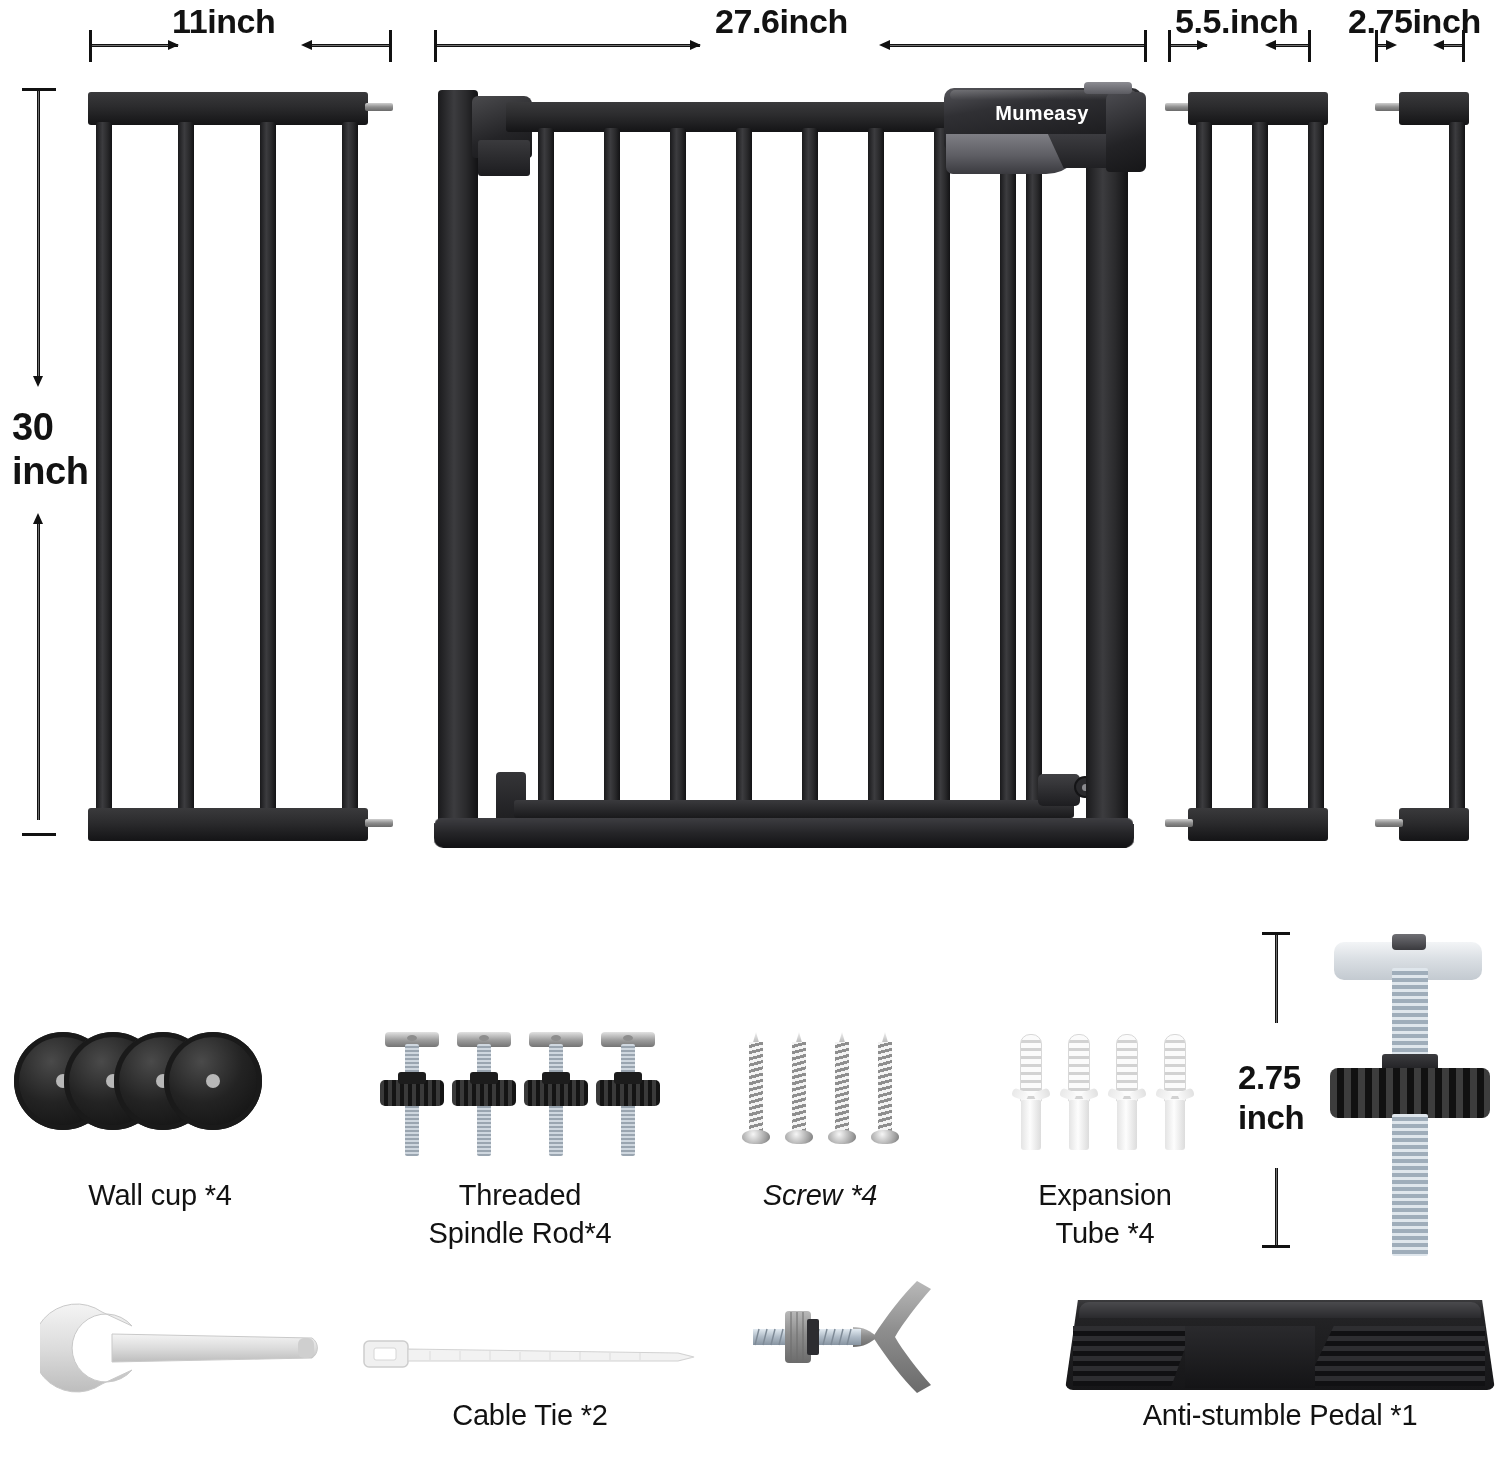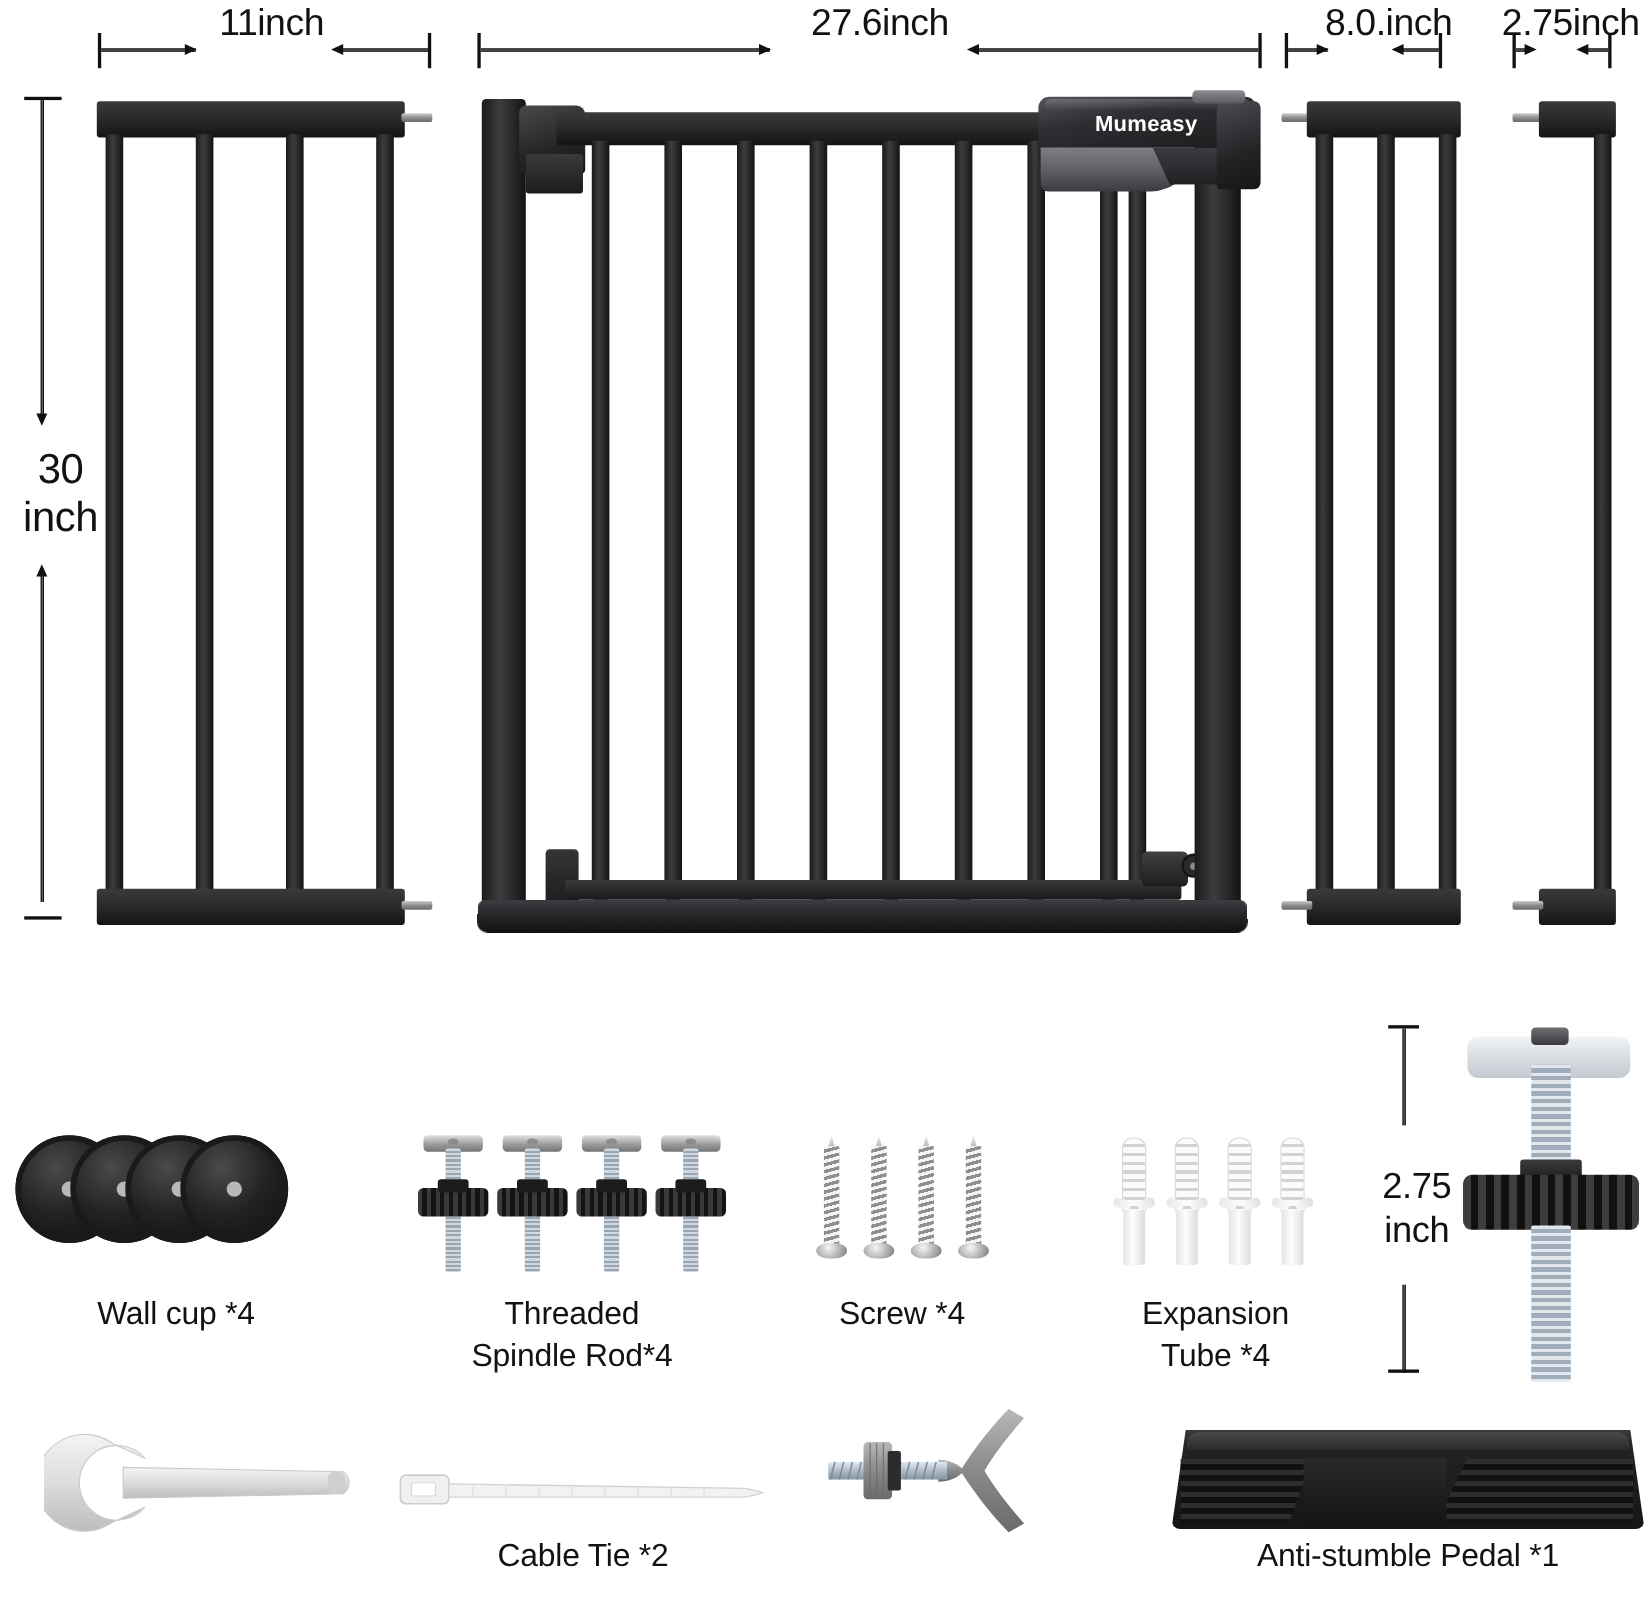--- a/index.html
+++ b/index.html
@@ -10,25 +10,24 @@
     color: #111111;
     overflow: hidden;
   }
   #root { position: relative; width: 1500px; height: 1461px; }
 
   
   .abs { position: absolute; }
   .dim-label {
     position: absolute;
     font-size: 30px;
-    font-weight: 400;
+    font-weight: 700;
     letter-spacing: -0.4px;
     color: #121212;
     white-space: nowrap;
-    text-align: center;
   }
   .dim-label.big { font-size: 34px; }
 
   
   .tick-v {
     position: absolute;
     width: 3px;
     background: #111;
   }
   .rule-h {
@@ -112,21 +111,21 @@
   <div class="tick-v" style="left:389px; top:30px; height:32px;"></div>
 
   <div class="dim-label big" style="left:715px; top:2px; width:170px;">27.6inch</div>
   <div class="tick-v" style="left:434px; top:30px; height:32px;"></div>
   <div class="rule-h" style="left:437px; top:44px; width:263px;"></div>
   <div class="arrow-r" style="left:690px; top:40px;"></div>
   <div class="rule-h" style="left:886px; top:44px; width:258px;"></div>
   <div class="arrow-l" style="left:879px; top:40px;"></div>
   <div class="tick-v" style="left:1144px; top:30px; height:32px;"></div>
 
-  <div class="dim-label big" style="left:1175px; top:2px; width:175px;">8.0.inch</div>
+  <div class="dim-label big" style="left:1175px; top:2px; width:175px;">5.5.inch</div>
   <div class="tick-v" style="left:1168px; top:30px; height:32px;"></div>
   <div class="rule-h" style="left:1171px; top:44px; width:36px;"></div>
   <div class="arrow-r" style="left:1197px; top:40px;"></div>
   <div class="rule-h" style="left:1272px; top:44px; width:36px;"></div>
   <div class="arrow-l" style="left:1265px; top:40px;"></div>
   <div class="tick-v" style="left:1308px; top:30px; height:32px;"></div>
 
   <div class="dim-label big" style="left:1348px; top:2px; width:160px;">2.75inch</div>
   <div class="tick-v" style="left:1375px; top:30px; height:32px;"></div>
   <div class="rule-h" style="left:1378px; top:44px; width:14px;"></div>
@@ -347,21 +346,21 @@
     </div>
     <div class="abs" style="left:129px; top:0; width:32px; height:125px;">
       <div class="abs" style="left:12px; top:0px; width:8px; height:14px;
                   background:linear-gradient(180deg,#f2f2f2,#a8a8a8); clip-path:polygon(50% 0,100% 100%,0 100%);"></div>
       <div class="abs" style="left:9px; top:10px; width:14px; height:90px;
                   background:repeating-linear-gradient(165deg,#f4f4f4 0px,#f4f4f4 3px,#8e8e8e 3px,#8e8e8e 6px);"></div>
       <div class="abs" style="left:2px; top:98px; width:28px; height:14px; border-radius:50%/60%;
                   background:radial-gradient(circle at 40% 30%,#f6f6f6,#9e9e9e 70%,#6f6f6f);"></div>
     </div>
   </div>
-  <div class="acc-label" style="left:700px; top:1176px; width:240px;">Screw *4</div>
+  <div class="acc-label" style="left:700px; top:1176px; width:240px;font-style:italic;">Screw *4</div>
 
   <div class="abs" style="left:1012px; top:1030px; width:180px; height:125px;">
     <div class="abs" style="left:0px; top:0; width:36px; height:125px;">
       <div class="abs" style="left:8px; top:4px; width:22px; height:68px; border-radius:10px 10px 2px 2px;
                   background:repeating-linear-gradient(180deg,#fbfbfb 0px,#fbfbfb 5px,#d2d2d2 5px,#d2d2d2 8px);
                   border:1px solid #d8d8d8;"></div>
       <div class="abs" style="left:0px; top:60px; width:16px; height:9px; border-radius:4px;
                   background:linear-gradient(90deg,#e8e8e8,#fafafa); transform:rotate(20deg);"></div>
       <div class="abs" style="left:22px; top:60px; width:16px; height:9px; border-radius:4px;
                   background:linear-gradient(90deg,#fafafa,#e0e0e0); transform:rotate(-20deg);"></div>

